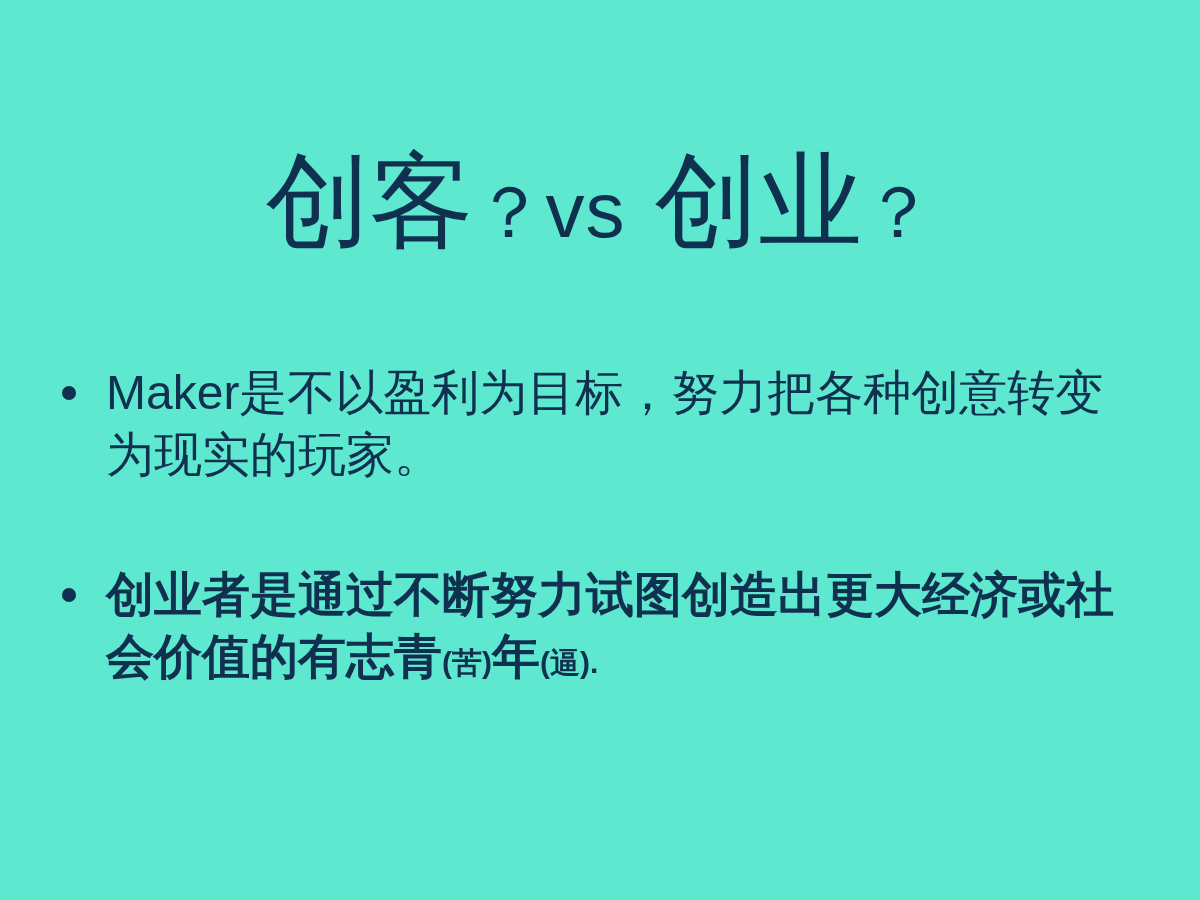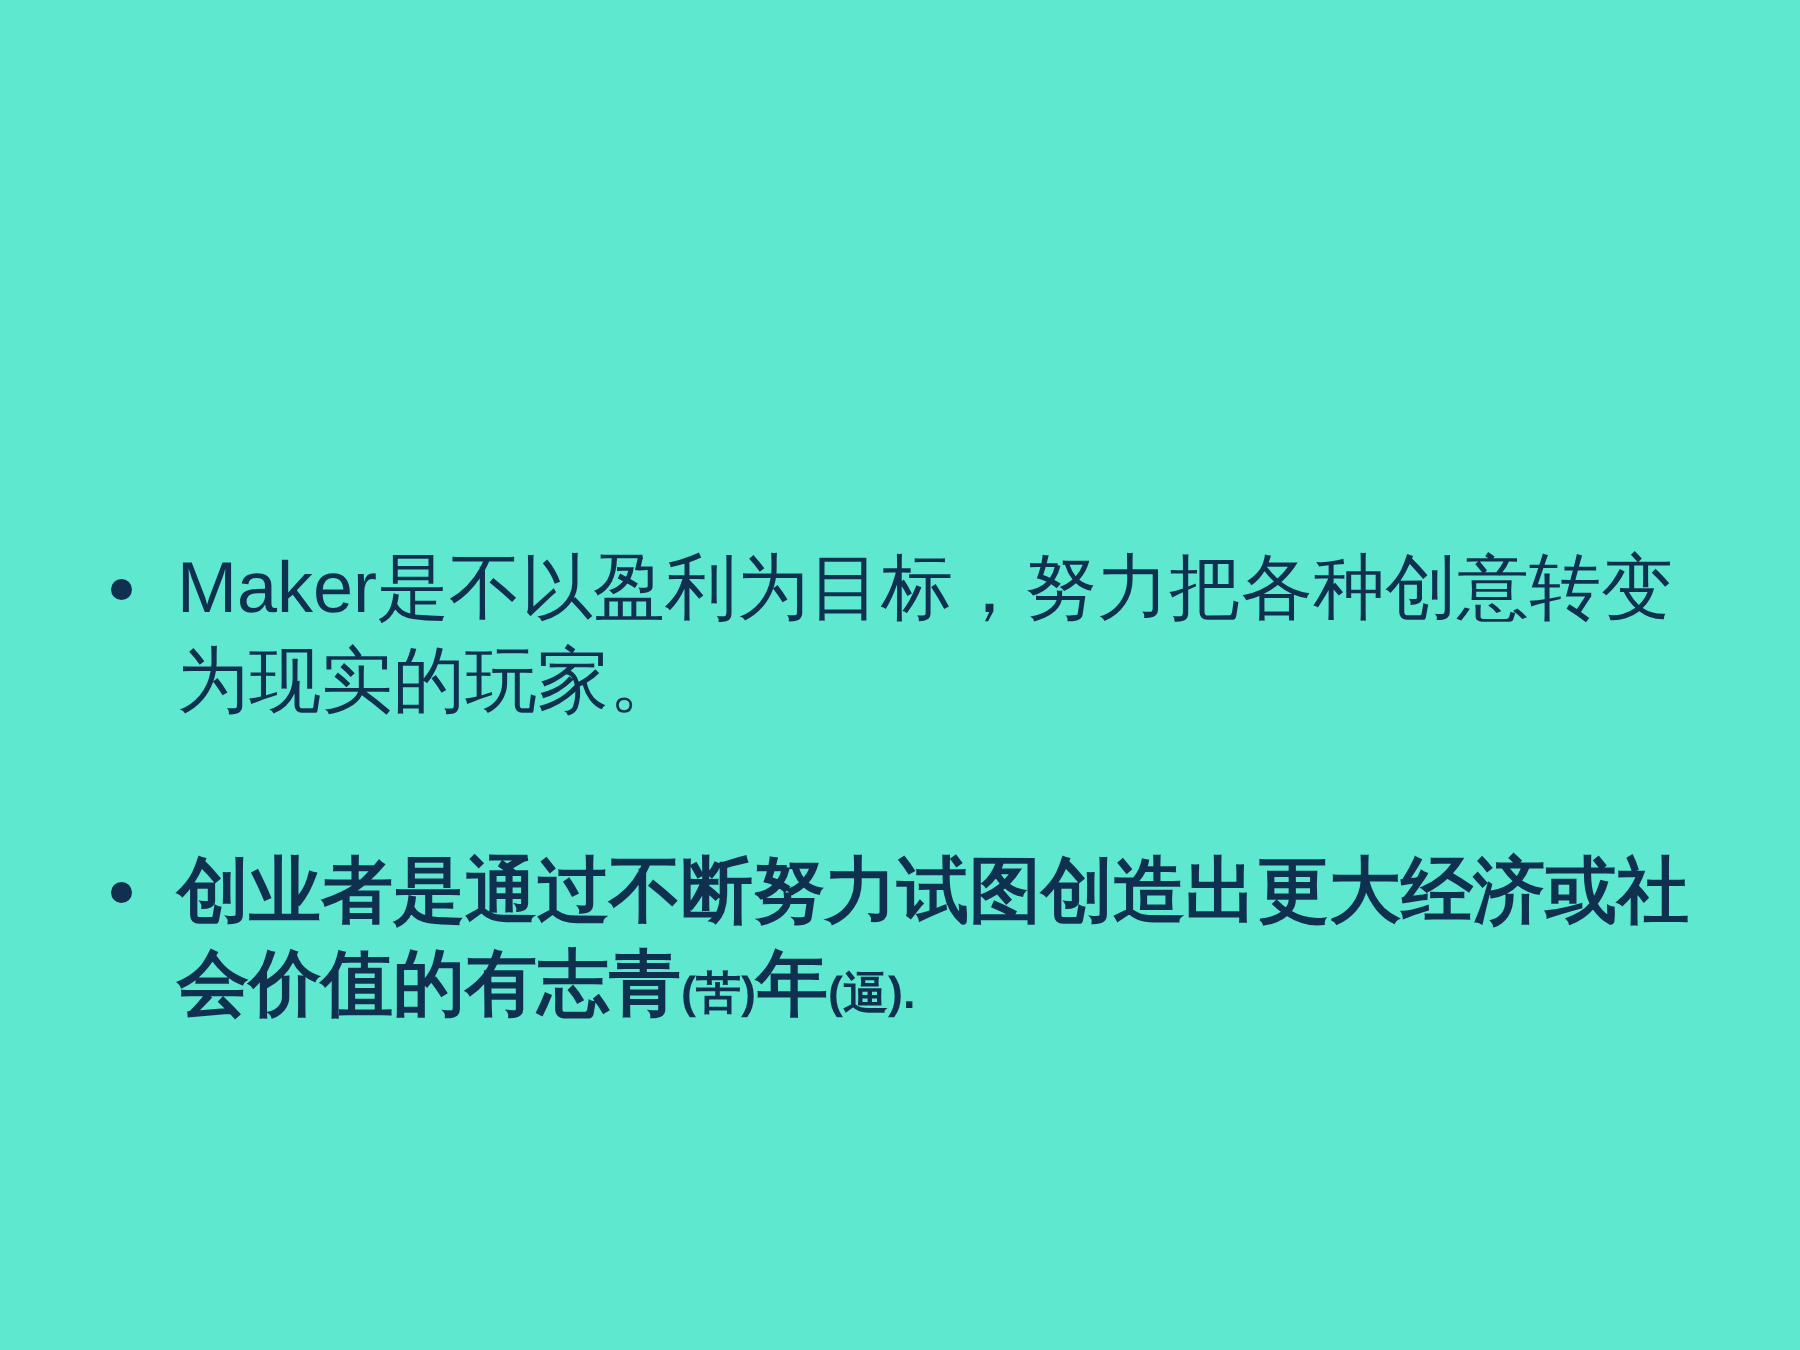--- a/index.html
+++ b/index.html
@@ -37,21 +37,21 @@
   .slide-title .vs-token {
     font-size: 78px;
     letter-spacing: 1px;
   }
   .slide-title .qmark {
     font-size: 72px;
   }
 
   .body-block {
     position: absolute;
-    left: 62px;
+    left: 50px;
     top: 362px;
     width: 1090px;
     color: #10304F;
   }
 
   .bullet-row {
     display: flex;
     align-items: flex-start;
     font-size: 48px;
     line-height: 62px;
@@ -88,20 +88,23 @@
 
   .small-paren {
     font-size: 30px;
   }
 </style>
 </head>
 <body>
 
 <div class="slide">
 
+  <div class="slide-title">
+    <span>创客</span><span class="qmark">？</span><span class="vs-token">vs</span>&nbsp;<span>创业</span><span class="qmark">？</span>
+  </div>
 
   <div class="body-block">
 
     <div class="bullet-row">
       <span class="bullet-marker">
         <span class="bullet-dot"></span>
       </span>
       <span class="bullet-text">Maker是不以盈利为目标，努力把各种创意转变为现实的玩家。</span>
     </div>
 

